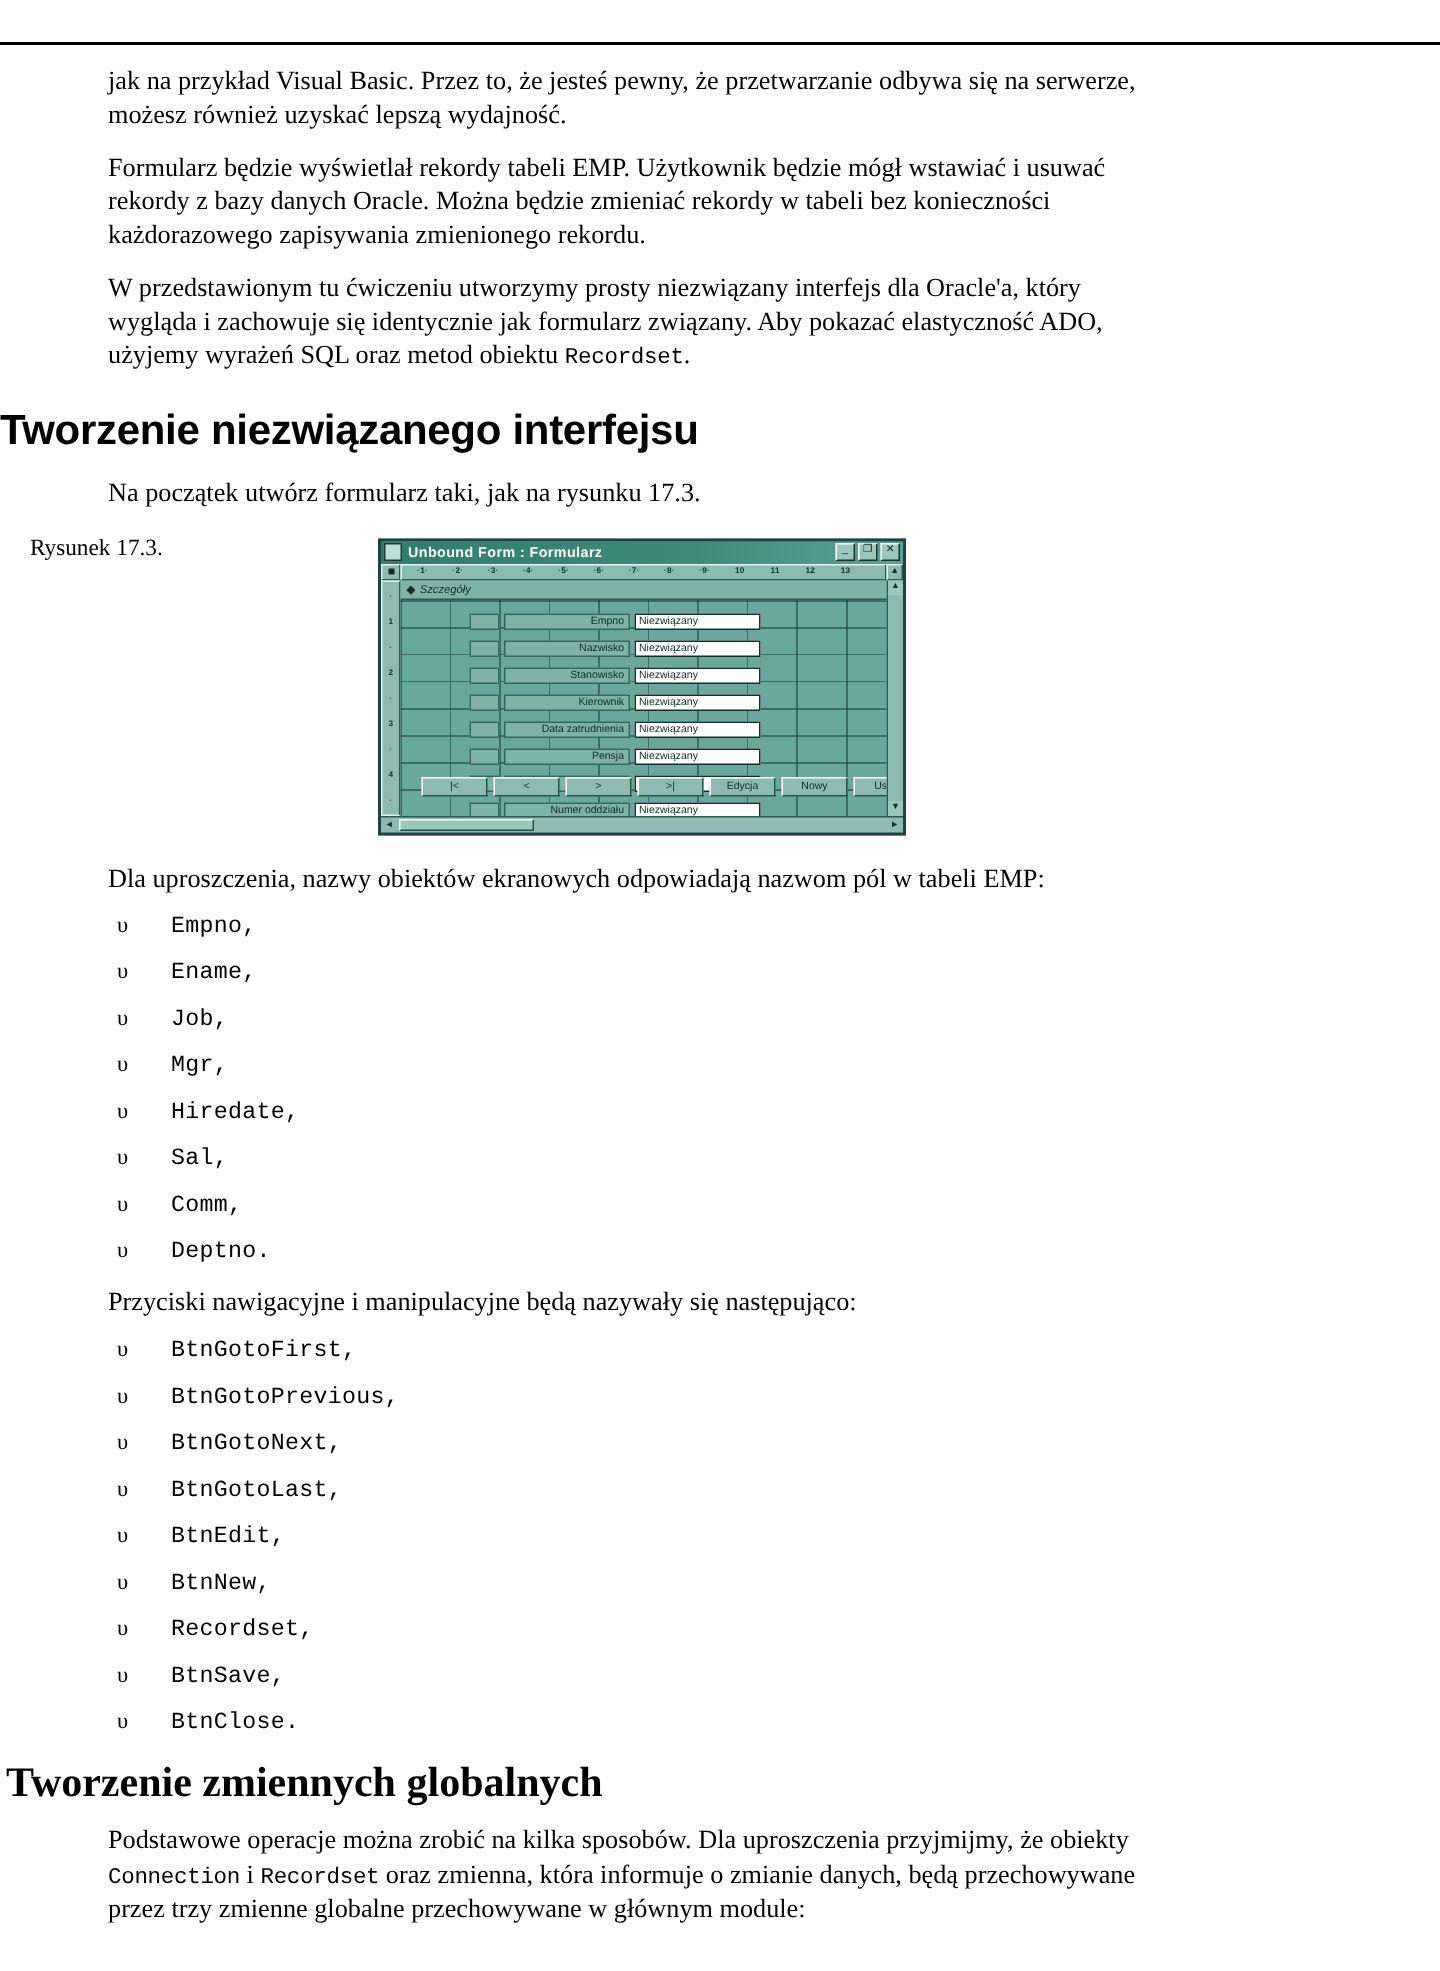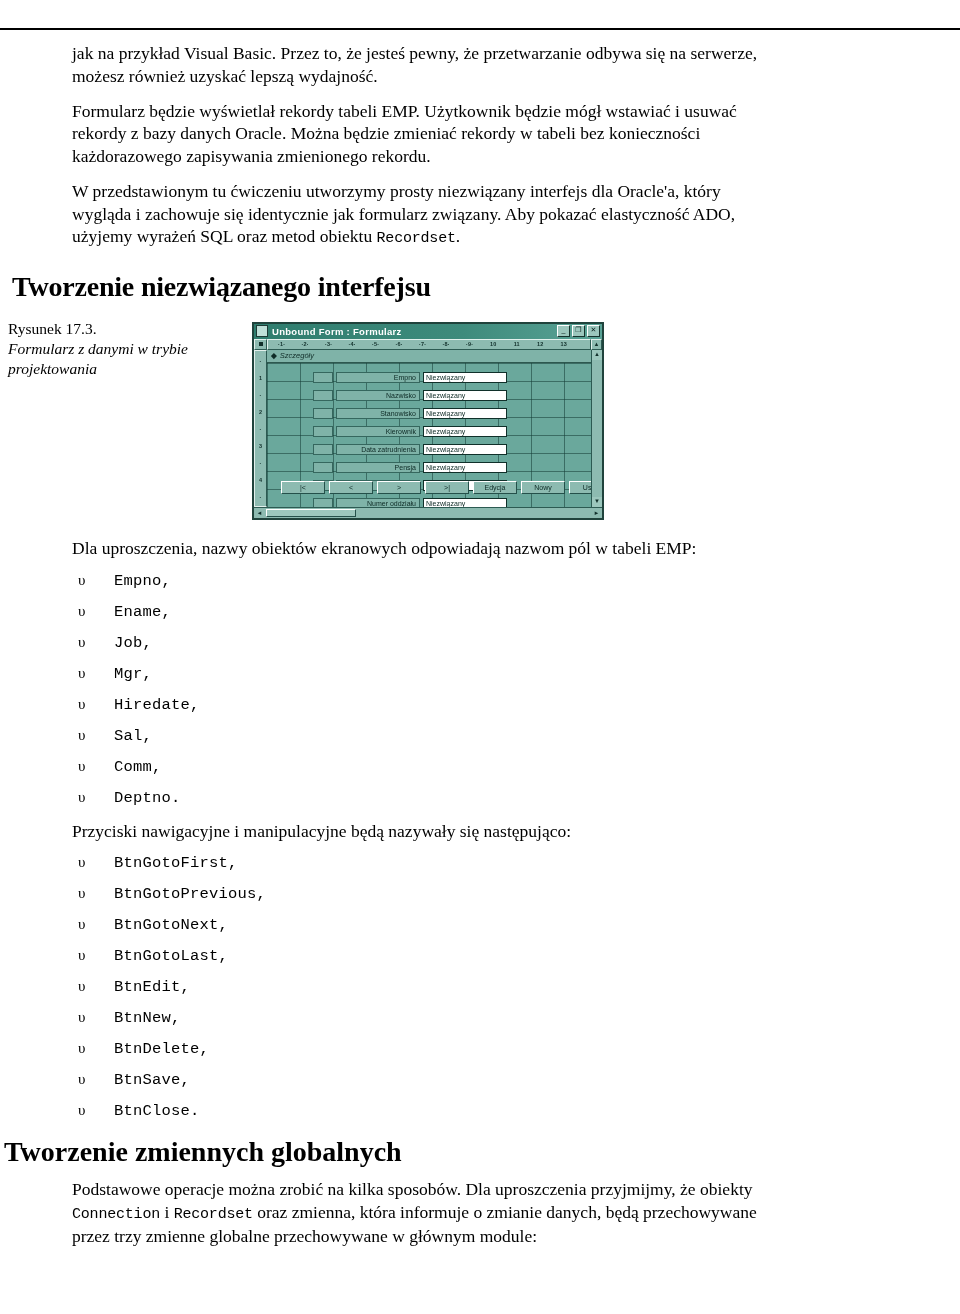--- a/index.html
+++ b/index.html
@@ -71,43 +71,43 @@
     text-align: left;
   }
   .mono {
     font-family: "Liberation Mono", monospace;
     font-size: 15px;
     letter-spacing: -0.2px;
   }
 
   h1.sec-head {
     margin: 22px 0 14px 0;
-    padding: 0 0 0 12px;
-    font-family: Liberation Serif, serif;
+    padding: 0 0 0 0;
+    font-family: Liberation Sans, sans-serif;
     font-weight: bold;
     font-size: 28px;
     letter-spacing: -0.2px;
   }
   h2.sec-head2 {
     margin: 16px 0 10px 0;
     padding: 0 0 0 4px;
     font-family: "Liberation Serif", serif;
     font-weight: bold;
     font-size: 28px;
   }
 
   
   .figure-block {
     position: relative;
     margin-top: 16px;
     height: 218px;
   }
   .fig-caption {
     position: absolute;
-    left: 8px;
+    left: 20px;
     top: 0;
     width: 210px;
     font-size: 15.5px;
     line-height: 1.30;
   }
   .fig-caption .cap-num { font-style: normal; }
   .fig-caption .cap-txt { font-style: italic; display: block; }
 
   
   .access-window {
@@ -389,26 +389,26 @@
   <p class="para">jak na przykład Visual Basic. Przez to, że jesteś pewny, że przetwarzanie odbywa się na serwerze, możesz również uzyskać lepszą wydajność.</p>
 
   <p class="para">Formularz będzie wyświetlał rekordy tabeli EMP. Użytkownik będzie mógł wstawiać i usuwać rekordy z bazy danych Oracle. Można będzie zmieniać rekordy w tabeli bez konieczności każdorazowego zapisywania zmienionego rekordu.</p>
 
   <p class="para">
     <span>W przedstawionym tu ćwiczeniu utworzymy prosty niezwiązany interfejs dla Oracle'a, który wygląda i zachowuje się identycznie jak formularz związany. Aby pokazać elastyczność ADO, użyjemy wyrażeń SQL oraz metod obiektu </span><span class="mono">Recordset</span><span>.</span>
   </p>
 
   <h1 class="sec-head">Tworzenie niezwiązanego interfejsu</h1>
 
+  <p class="para">Na początek utwórz formularz taki, jak na rysunku 17.3.</p>
 
   <div class="figure-block">
 
     <div class="fig-caption">
       <span class="cap-num">Rysunek 17.3.</span>
-      <span class="cap-txt">Formularz z danymi w trybie projektowania</span>
     </div>
 
     <div class="access-window">
 
       <div class="aw-titlebar">
         <span class="aw-sysicon"></span>
         <span class="aw-title">Unbound Form : Formularz</span>
         <span class="aw-winbtns">
           <span class="aw-btn">_</span>
           <span class="aw-btn">❐</span>
@@ -589,21 +589,21 @@
     <li>
         <span class="bul">υ</span>
         <span class="itm">BtnEdit,</span>
       </li>
     <li>
         <span class="bul">υ</span>
         <span class="itm">BtnNew,</span>
       </li>
     <li>
         <span class="bul">υ</span>
-        <span class="itm">BtnDelete,</span>
+        <span class="itm">Recordset,</span>
       </li>
     <li>
         <span class="bul">υ</span>
         <span class="itm">BtnSave,</span>
       </li>
     <li>
         <span class="bul">υ</span>
         <span class="itm">BtnClose.</span>
       </li>
   </ul>

